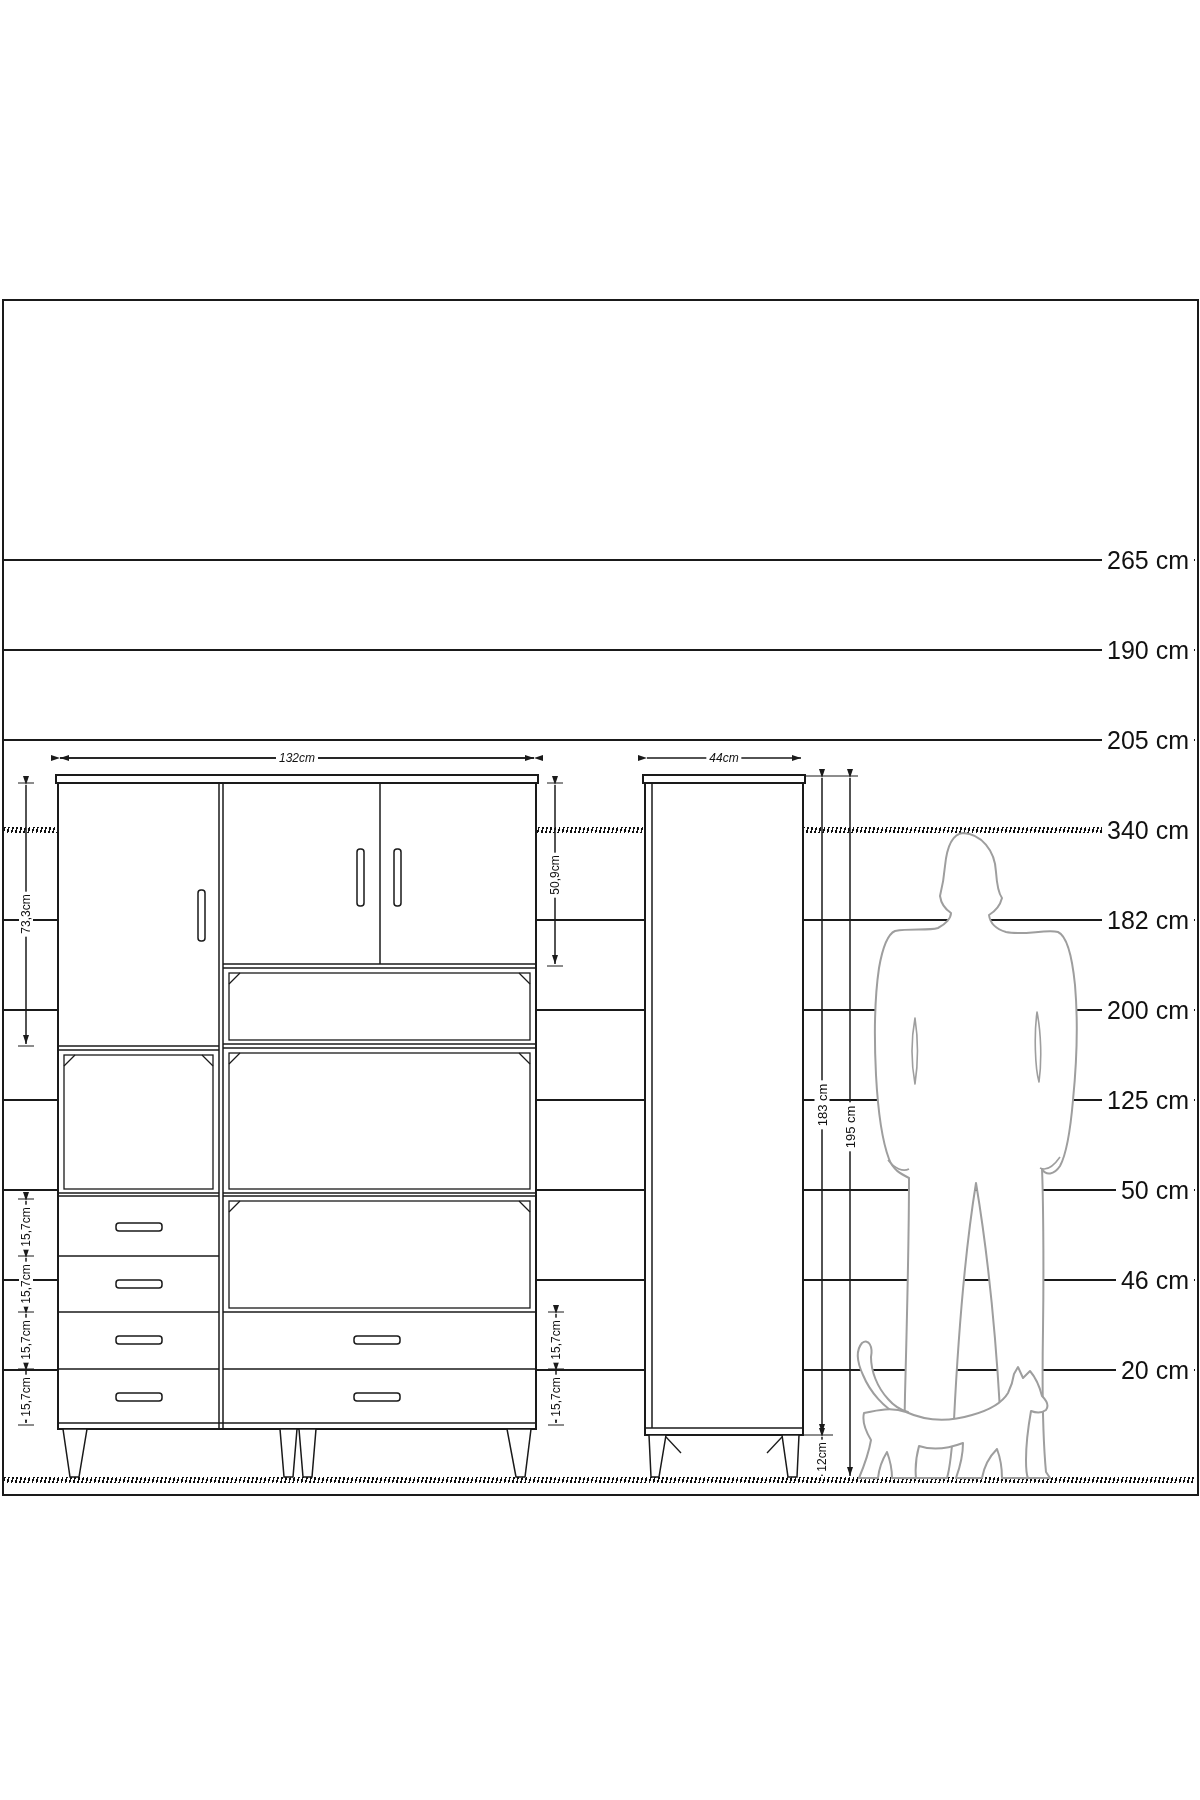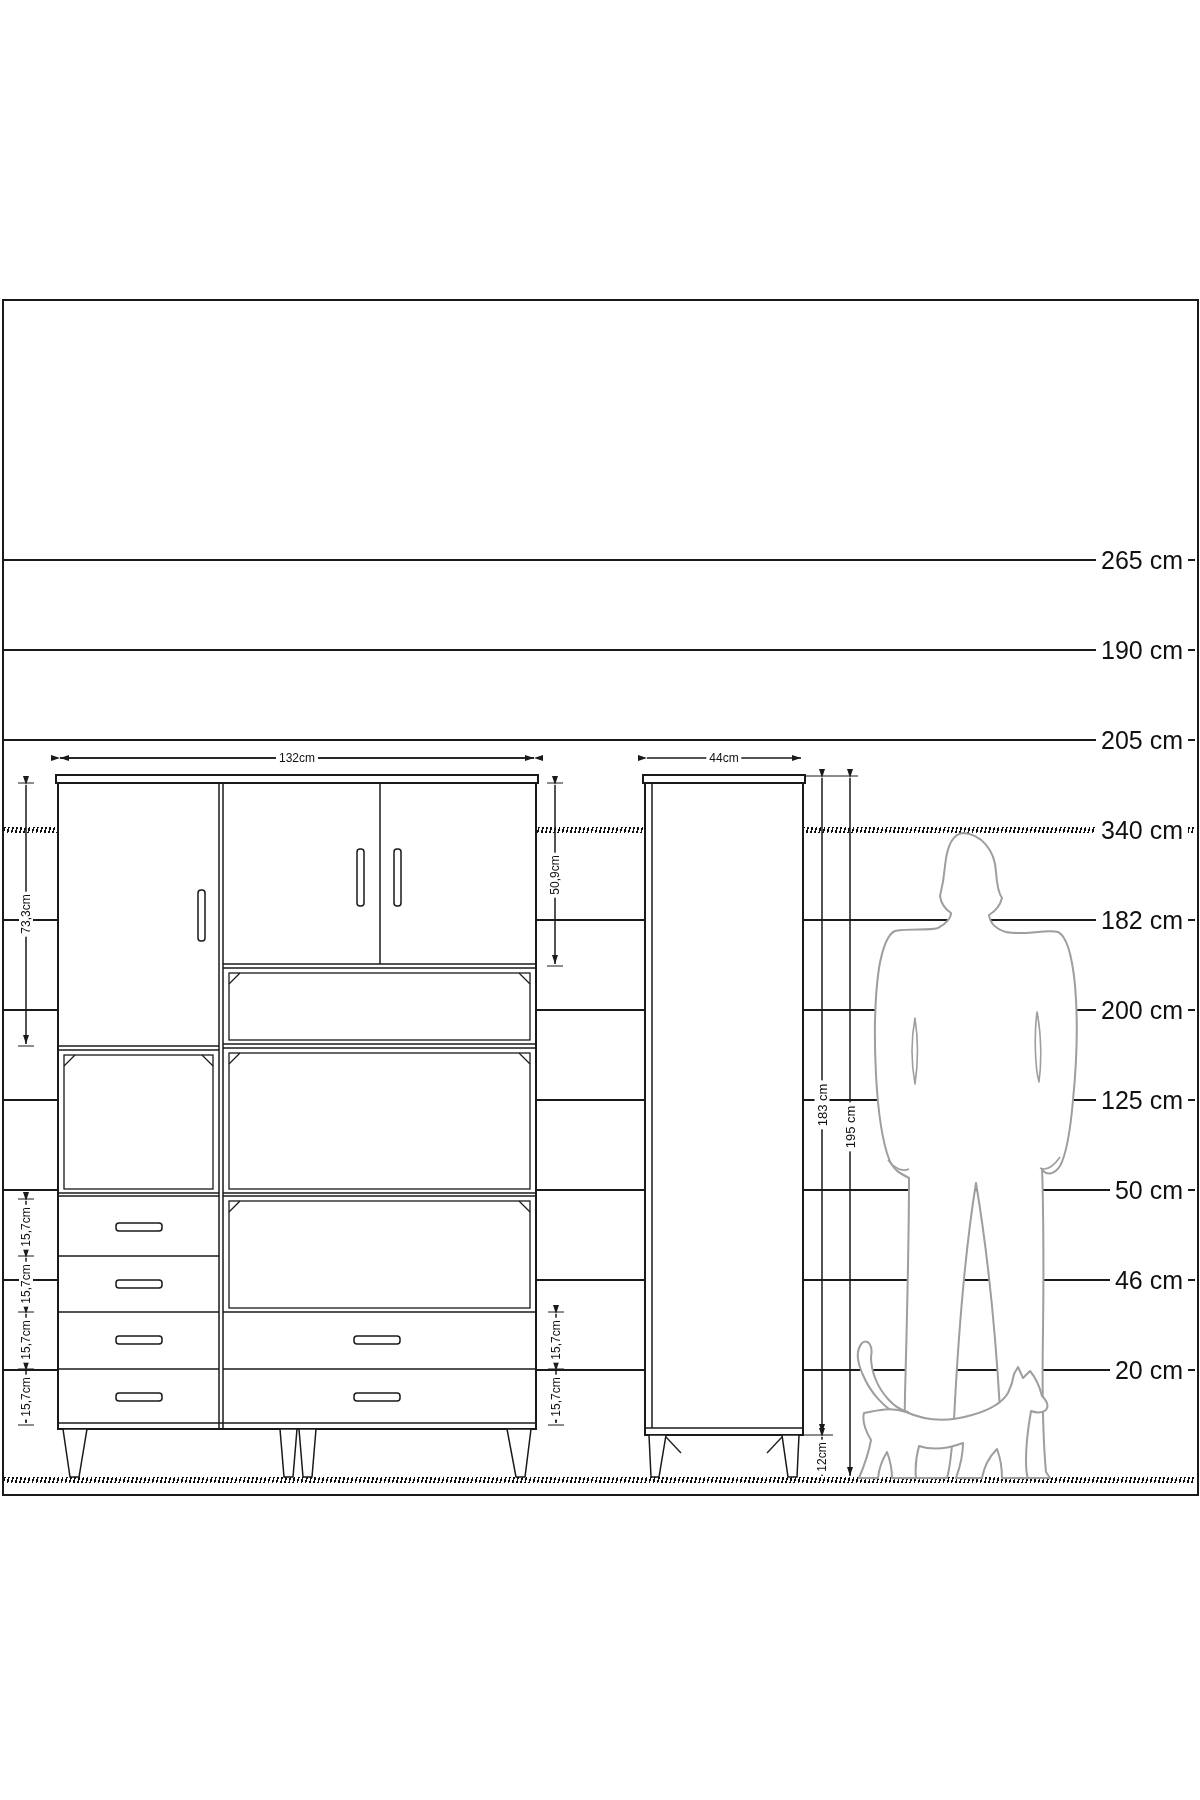--- a/index.html
+++ b/index.html
@@ -4,24 +4,24 @@
 <style>
   html,body{margin:0;padding:0;background:#fff;}
   #stage{position:relative;width:1200px;height:1800px;background:#fff;overflow:hidden;
          font-family:"Liberation Sans",sans-serif;color:#111;}
   #canvas-border{position:absolute;left:2px;top:299px;width:1193px;height:1193px;
          border:2px solid #1a1a1a;background:transparent;}
   .refline{position:absolute;left:4px;width:1191px;height:2px;background:#1a1a1a;}
   .hatch{position:absolute;left:4px;width:1191px;height:6px;
          background:repeating-linear-gradient(105deg,#111 0px,#111 1.6px,transparent 1.6px,transparent 4px);}
   svg{position:absolute;left:0;top:0;}
-  .hlabel{position:absolute;right:12px;height:34px;line-height:34px;font-size:25px;
+  .hlabel{position:absolute;right:6px;height:34px;line-height:34px;font-size:25px;
           background:#fff;padding:0 5px;white-space:nowrap;text-align:center;}
   .dlabel{position:absolute;font-size:12px;background:#fff;padding:0 3px;white-space:nowrap;
-          transform:translate(-50%,-50%);}
+          transform:translate(-50%,-50%);font-style:italic;}
   .vlabel{position:absolute;font-size:12px;background:#fff;padding:0 3px;white-space:nowrap;
           transform:translate(-50%,-50%) rotate(-90deg);}
   .vlabel.big{font-size:13px;}
 </style>
 </head>
 <body>
 
 <div id="stage">
 
   <div id="canvas-border"></div>

